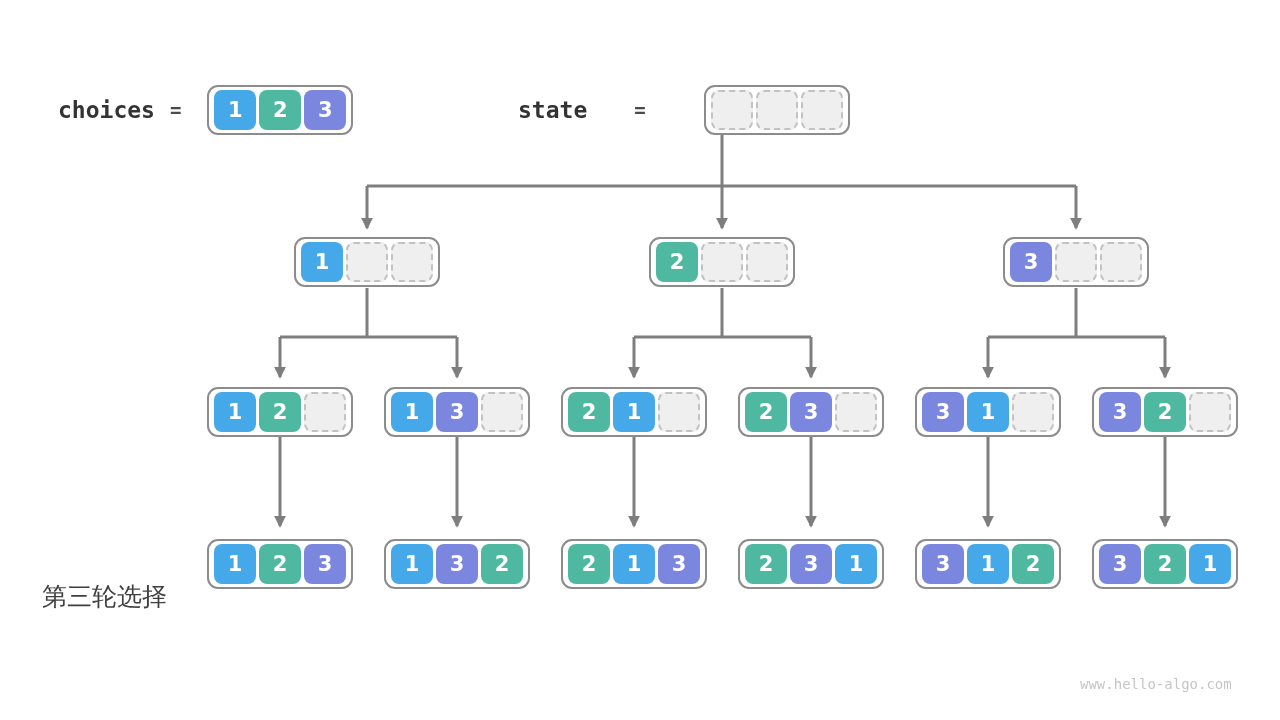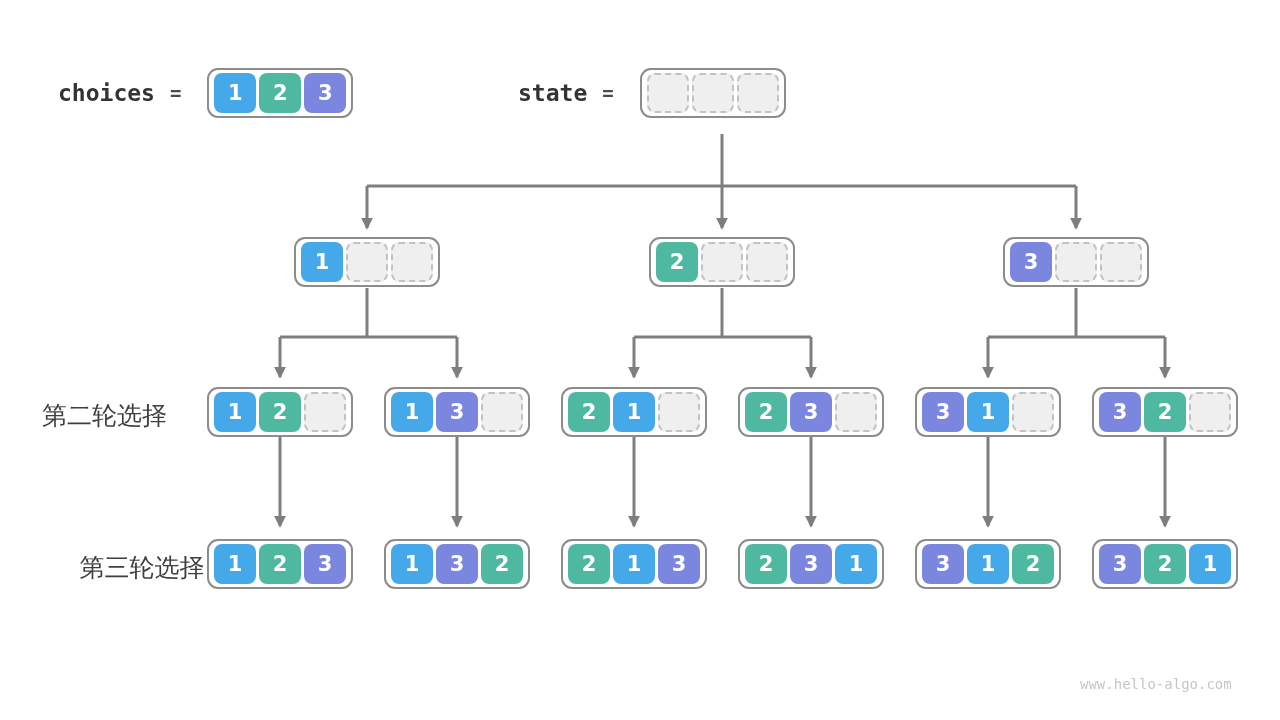--- a/index.html
+++ b/index.html
@@ -4,21 +4,21 @@
 <style>
   html,body { margin:0; padding:0; background:#ffffff; }
   .canvas {
     position:relative; width:1280px; height:720px; background:#ffffff;
     font-family:"Liberation Sans", sans-serif; overflow:hidden;
   }
   svg.arrows { position:absolute; left:0; top:0; width:1280px; height:720px; }
   svg.arrows path.ln { stroke:#7e7e7e; stroke-width:3; fill:none; }
 
   .hdr-group {
-    position:absolute; top:68px; height:50px;
+    position:absolute; top:85px; height:50px;
     display:flex; align-items:center;text-align:center;
   }
   .code-label {
     font-family:"DejaVu Sans Mono","Liberation Mono",monospace;
     font-weight:bold; font-size:23px; color:#333333; letter-spacing:0px;
   }
   .equals {
     font-family:"DejaVu Sans Mono","Liberation Mono",monospace;
     font-weight:bold; font-size:19px; color:#4a4a4a;
     margin-left:15px; margin-right:26px;
@@ -86,32 +86,31 @@
   <div class="hdr-group" style="left:58px;" id="choices-group">
     <span class="code-label">choices</span>
     <span class="equals">=</span>
   <div class="state-box">
         <div class="cell" style="background: rgb(69, 168, 232);">1</div>
         <div class="cell" style="background: rgb(79, 184, 161);">2</div>
         <div class="cell" style="background: rgb(123, 135, 222);">3</div>
       </div>
     </div>
 
-  <div class="hdr-group" style="left:518px;" id="state-group">
+  <div class="hdr-group" style="left:518px;gap:32px;" id="state-group">
     <span class="code-label">state</span>
     <span class="equals">=</span>
   <div class="state-box">
         <div class="cell empty"></div>
         <div class="cell empty"></div>
         <div class="cell empty"></div>
       </div>
     </div>
 
-  <div class="row-label" style="top:399px;">第二轮选择</div>
-  <div class="row-label" style="top:551px;text-align:center;">第三轮选择</div>
+  <div class="row-label" style="top:580px;">第三轮选择</div>
 
   <div class="watermark">www.hello-algo.com</div>
 
 <div class="state-box abs" style="left: 294px; top: 237px;">
       <div class="cell" style="background: rgb(69, 168, 232);">1</div>
       <div class="cell empty"></div>
       <div class="cell empty"></div>
     </div>
     <div class="state-box abs" style="left: 649px; top: 237px;">
       <div class="cell" style="background: rgb(79, 184, 161);">2</div>

